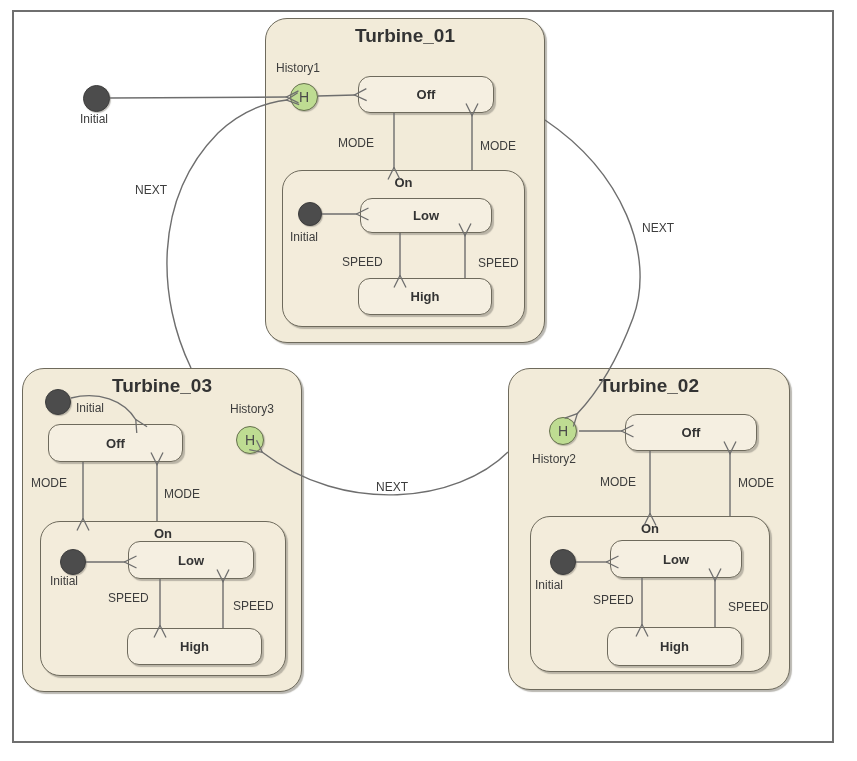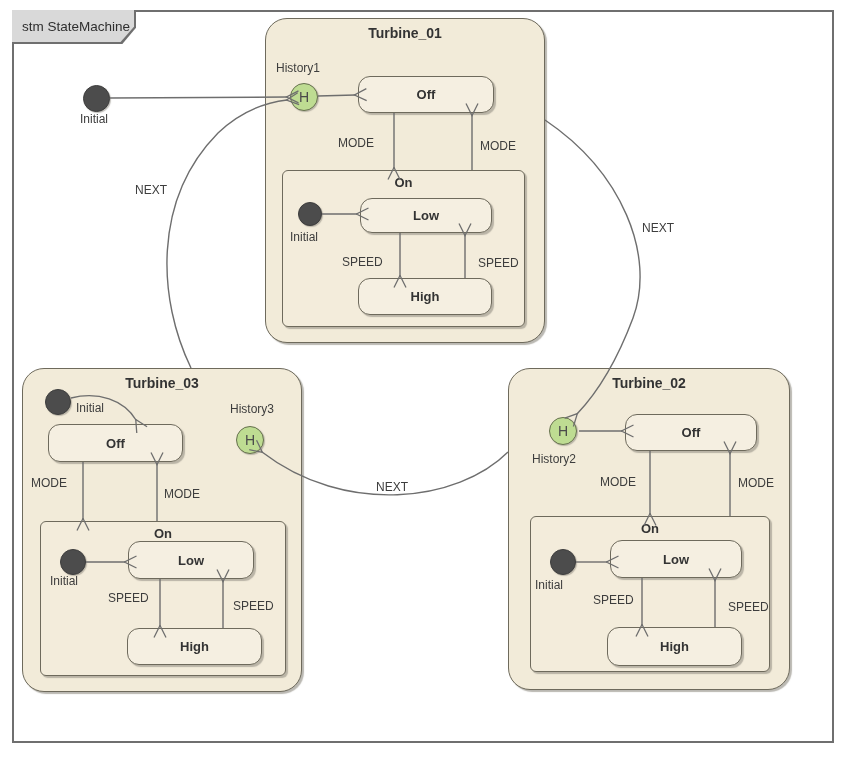--- a/index.html
+++ b/index.html
@@ -26,26 +26,26 @@
     font-size:13.5px;color:#2f2f2f;
   }
   
   .composite{
     position:absolute;background:#f2ebd9;border:1.5px solid #6e6a5c;
     border-radius:22px;box-sizing:border-box;
     box-shadow:2px 2px 1px rgba(130,126,115,.55);z-index:1;
   }
   .composite-title{
     position:absolute;top:6px;left:0;width:100%;text-align:center;
-    font-weight:bold;font-size:14px;color:#333;
+    font-weight:bold;font-size:19px;color:#333;
   }
   
   .onbox{
     position:absolute;background:#f3ecdb;border:1.4px solid #6e6a5c;
-    border-radius:6px;box-sizing:border-box;
+    border-radius:20px;box-sizing:border-box;
     box-shadow:2px 2px 1px rgba(130,126,115,.5);z-index:2;
   }
   .onbox-title{
     position:absolute;top:4px;left:0;width:100%;text-align:center;
     font-weight:bold;font-size:13px;color:#333;
   }
   
   .leaf{
     position:absolute;background:#f5efe1;border:1.4px solid #6e6a5c;
     border-radius:12px;box-sizing:border-box;
@@ -70,23 +70,20 @@
   
   .txt{position:absolute;font-size:12px;color:#3d3d3d;white-space:nowrap;z-index:6;}
   svg.edges{position:absolute;left:0;top:0;z-index:5;}
 </style>
 </head>
 <body>
 
 <div id="canvas">
 
   <div class="frame"></div>
-  <div class="frame-label-outer">
-    <div class="frame-label-inner">stm StateMachine</div>
-  </div>
 
   <div class="composite" style="left:265px;top:18px;width:280px;height:325px;">
     <div class="composite-title">Turbine_01</div>
   </div>
   <div class="onbox" style="left:282px;top:170px;width:243px;height:157px;">
     <div class="onbox-title">On</div>
   </div>
   <div class="leaf" style="left:358px;top:76px;width:136px;height:37px;">
     <span>Off</span>
   </div>

